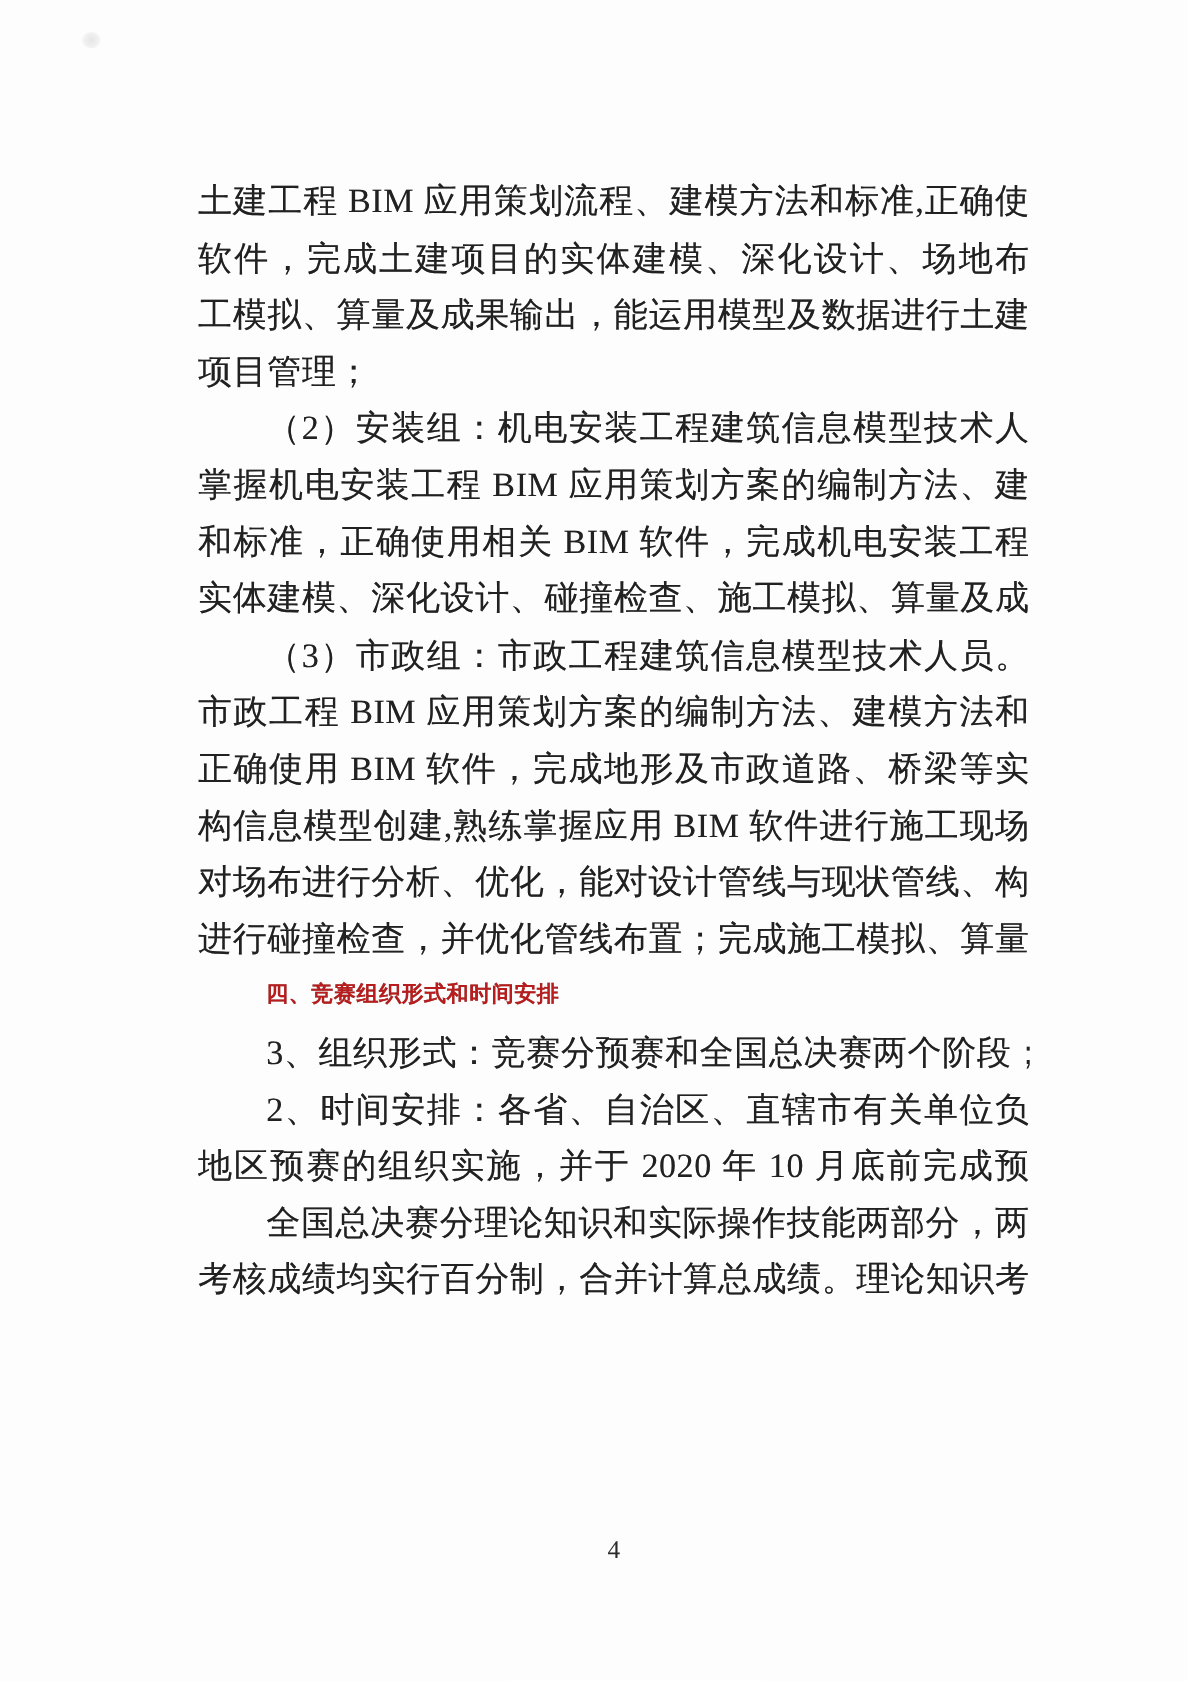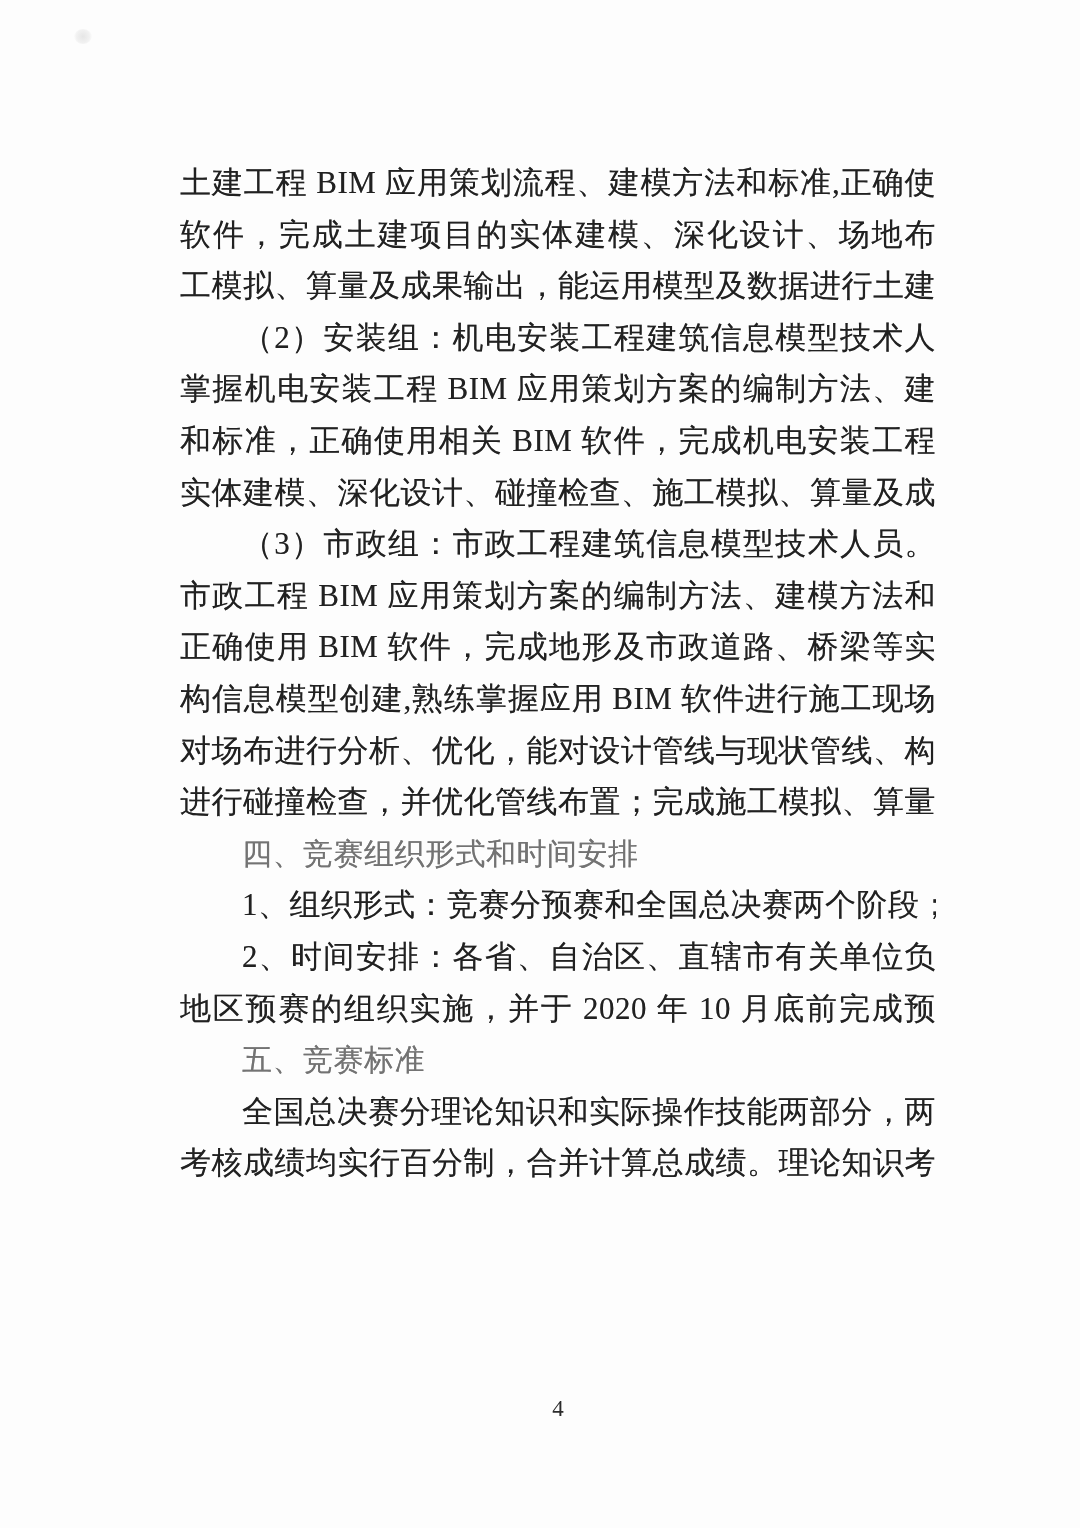--- a/index.html
+++ b/index.html
@@ -44,23 +44,23 @@
   .ln.j {
     white-space: normal;
     text-align: justify;
     text-align-last: justify;
   }
   .ln.ind {
     padding-left: 62px;
   }
   .ln.h {
     font-family: "Liberation Sans", "DejaVu Sans", sans-serif;
-    font-weight: 400;
-    font-size: 30px;
-    color: #737373;
+    font-weight: 700;
+    font-size: 20px;
+    color: #b91c1c;
   }
   .pagenum {
     position: absolute;
     left: 180px;
     top: 1396px;
     width: 756px;
     text-align: center;
     font-size: 23px;
     color: #2b2b2b;
     font-family: "Liberation Serif", "DejaVu Serif", serif;
@@ -69,33 +69,33 @@
 </head>
 <body>
 
 <div class="page">
   <div class="scan-artifact"></div>
 
   <div class="textblock">
     <div class="ln j">土建工程 BIM 应用策划流程、建模方法和标准,正确使用 BIM</div>
     <div class="ln j">软件，完成土建项目的实体建模、深化设计、场地布置、施</div>
     <div class="ln j">工模拟、算量及成果输出，能运用模型及数据进行土建工程</div>
+    <div class="ln">项目管理；</div>
     <div class="ln ind j">（2）安装组：机电安装工程建筑信息模型技术人员。</div>
     <div class="ln j">掌握机电安装工程 BIM 应用策划方案的编制方法、建模方法</div>
     <div class="ln j">和标准，正确使用相关 BIM 软件，完成机电安装工程项目的</div>
     <div class="ln j">实体建模、深化设计、碰撞检查、施工模拟、算量及成果输</div>
     <div class="ln ind j">（3）市政组：市政工程建筑信息模型技术人员。掌握</div>
     <div class="ln j">市政工程 BIM 应用策划方案的编制方法、建模方法和标准，</div>
     <div class="ln j">正确使用 BIM 软件，完成地形及市政道路、桥梁等实体、结</div>
     <div class="ln j">构信息模型创建,熟练掌握应用 BIM 软件进行施工现场布置，</div>
     <div class="ln j">对场布进行分析、优化，能对设计管线与现状管线、构筑物</div>
     <div class="ln j">进行碰撞检查，并优化管线布置；完成施工模拟、算量及成</div>
     <div class="ln h ind">四、竞赛组织形式和时间安排</div>
-    <div class="ln ind">1、组织形式：竞赛分预赛和全国总决赛两个阶段；</div>
+    <div class="ln ind">3、组织形式：竞赛分预赛和全国总决赛两个阶段；</div>
     <div class="ln ind j">2、时间安排：各省、自治区、直辖市有关单位负责本</div>
     <div class="ln j">地区预赛的组织实施，并于 2020 年 10 月底前完成预赛，组</div>
-    <div class="ln h ind">五、竞赛标准</div>
     <div class="ln ind j">全国总决赛分理论知识和实际操作技能两部分，两部分</div>
     <div class="ln j">考核成绩均实行百分制，合并计算总成绩。理论知识考核成</div>
   </div>
 
   <div class="pagenum">4</div>
 </div>
 
 </body></html>

